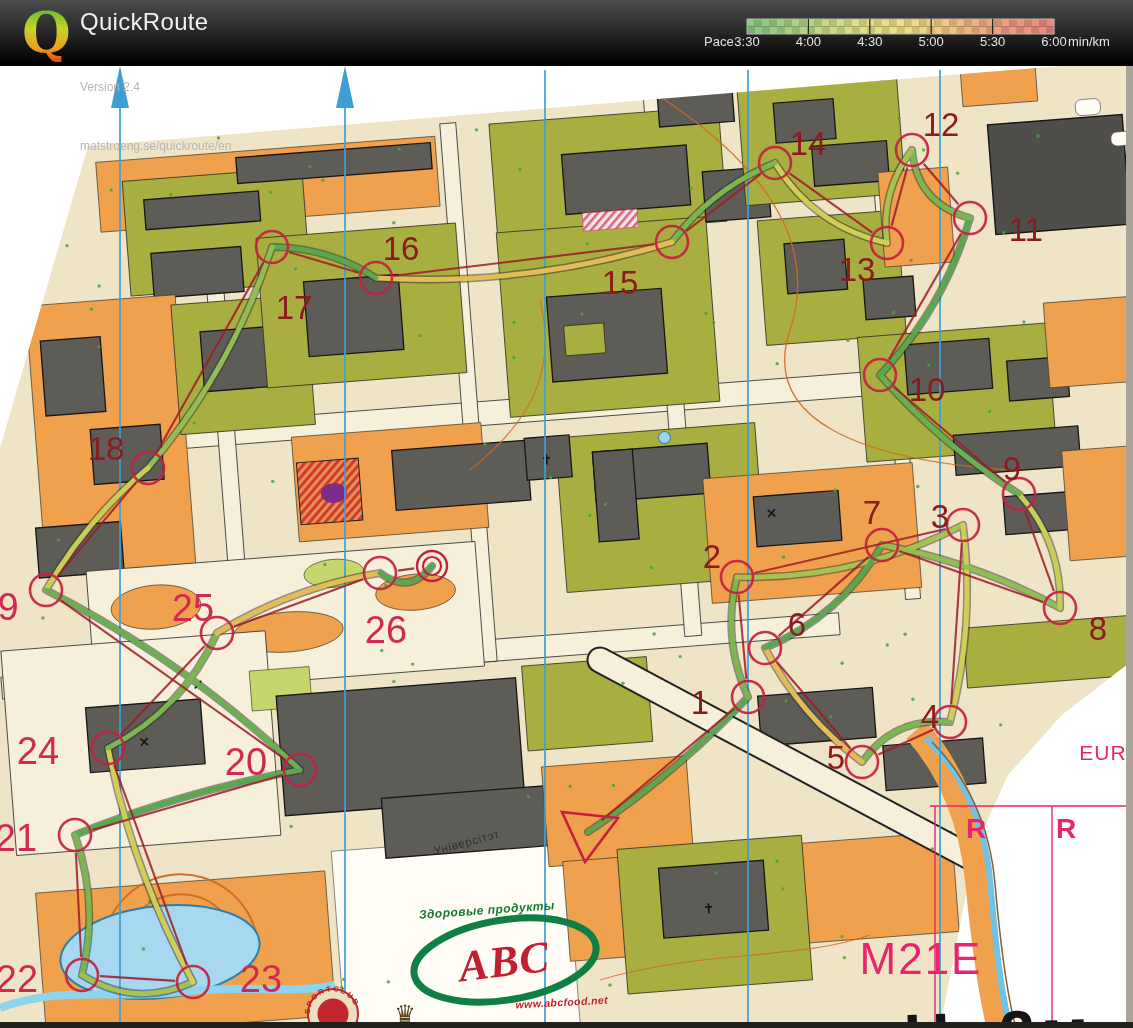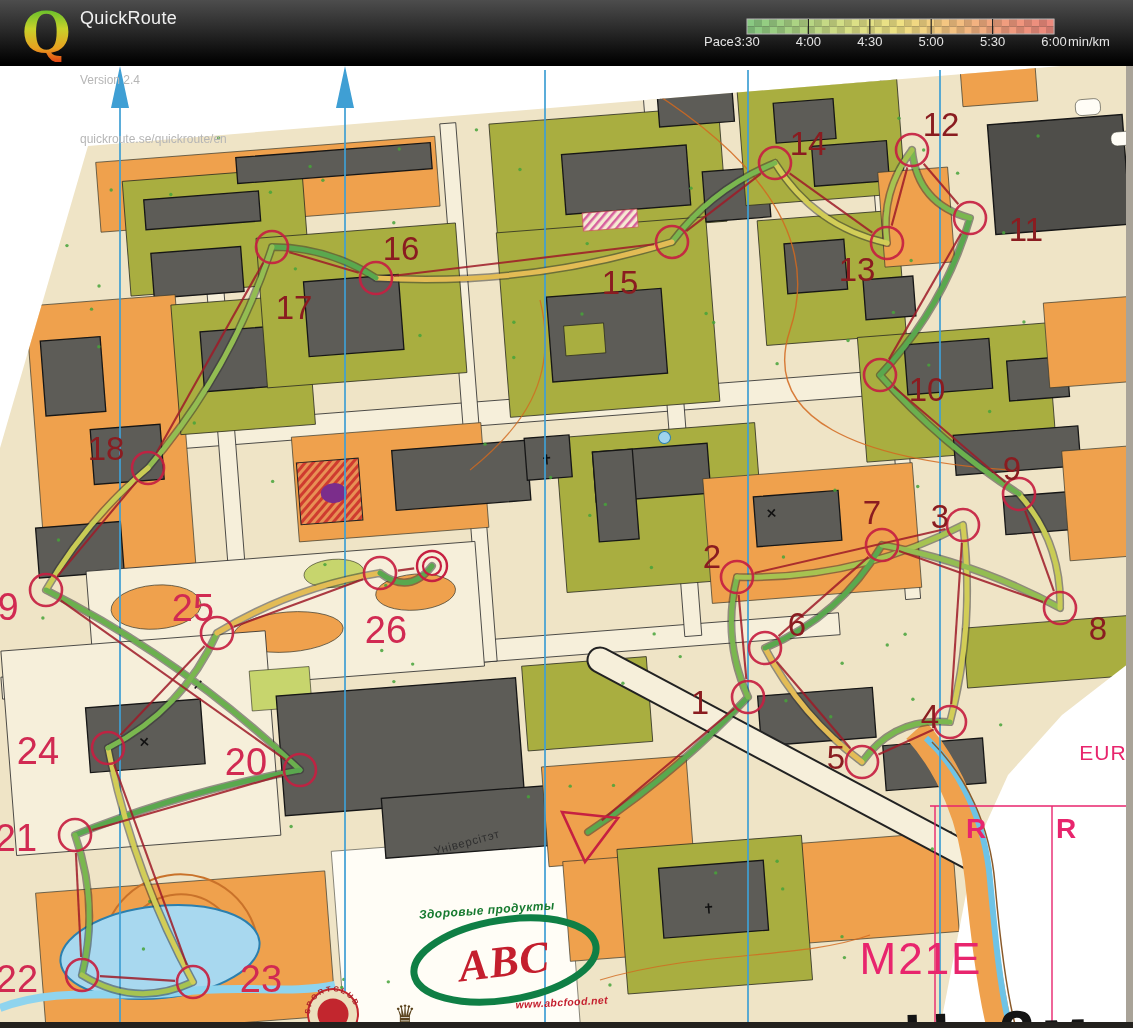--- a/index.html
+++ b/index.html
@@ -3,21 +3,21 @@
 <meta charset="utf-8">
 <style>
   html,body{margin:0;padding:0;width:1133px;height:1028px;overflow:hidden;background:#fff;
     font-family:"Liberation Sans",sans-serif;}
   #stage{position:relative;width:1133px;height:1028px;}
   #header{position:absolute;top:0;left:0;width:1133px;height:64px;z-index:5;
     background:linear-gradient(#4d4d4d 0%,#2b2b2b 45%,#0b0b0b 85%,#000 100%);
     border-bottom:2px solid #000;}
   #logo-svg{position:absolute;left:20px;top:2px;}
   #title-block{position:absolute;left:80px;top:8px;}
-  #app-title{font-size:18px;color:#f0f0f0;letter-spacing:.3px;}
+  #app-title{font-size:24px;color:#f0f0f0;letter-spacing:.3px;}
   #app-version,#app-url{font-size:12px;color:#b6b6b6;line-height:15px;margin-top:44px;}
   #legend-svg{position:absolute;right:3px;top:0;}
   #map-svg{position:absolute;top:0;left:0;}
   .o{fill:#efa14d;stroke:#3a3a2e;stroke-width:.7}
   .g{fill:#a9ae40;stroke:#2e2e22;stroke-width:.8}
   .lg{fill:#c7d56d;stroke:#2e2e22;stroke-width:.6}
   .b{fill:#5d5c57;stroke:#161616;stroke-width:1.3}
   .bd{fill:#4f4e4a;stroke:#161616;stroke-width:1.4}
   .c{fill:#f6efda;stroke:#2a2a2a;stroke-width:.8}
   .w{fill:#fffdf6;stroke:#44443a;stroke-width:.6}
@@ -404,21 +404,21 @@
             <stop offset=".45" stop-color="#c8d22a"></stop>
           <stop offset=".75" stop-color="#e8a020"></stop>
             <stop offset="1" stop-color="#e03010"></stop>
         </linearGradient>
       </defs>
       <text x="2" y="50" font-family="DejaVu Serif, serif" font-weight="700" font-size="56" fill="url(#qGrad)">Q</text>
     </svg>
     <div id="title-block">
       <div id="app-title">QuickRoute</div>
       <div id="app-version">Version 2.4</div>
-      <div id="app-url">quickroute.se/quickroute/en</div>
+      <div id="app-url">matstroeng.se/quickroute/en</div>
     </div>
     <svg id="legend-svg" width="433" height="60" viewBox="0 0 433 60">
         <rect x="50" y="19" width="7.787804878048781" height="7.5" fill="#89c982"></rect>
         <rect x="50" y="26.5" width="7.787804878048781" height="7.5" fill="#77af71"></rect>
         <rect x="57.48780487804878" y="19" width="7.787804878048781" height="7.5" fill="#7bb071"></rect>
         <rect x="57.48780487804878" y="26.5" width="7.787804878048781" height="7.5" fill="#8eca82"></rect>
         <rect x="64.97560975609755" y="19" width="7.787804878048781" height="7.5" fill="#94cd82"></rect>
         <rect x="64.97560975609755" y="26.5" width="7.787804878048781" height="7.5" fill="#81b271"></rect>
         <rect x="72.46341463414635" y="19" width="7.787804878048781" height="7.5" fill="#85b272"></rect>
         <rect x="72.46341463414635" y="26.5" width="7.787804878048781" height="7.5" fill="#9ace83"></rect>

